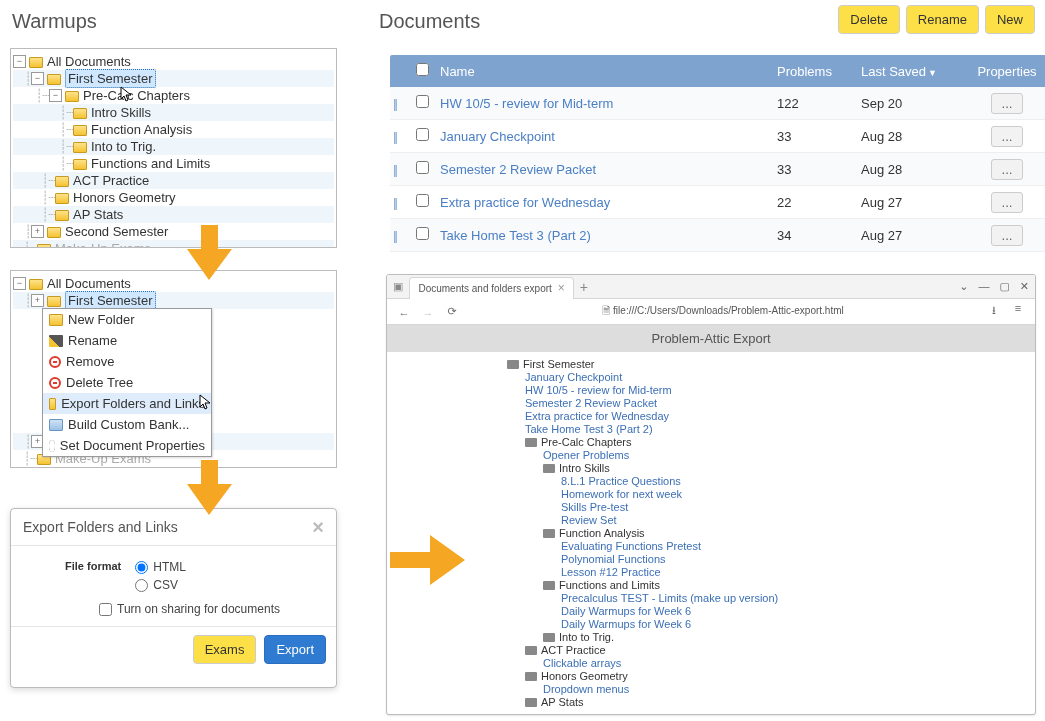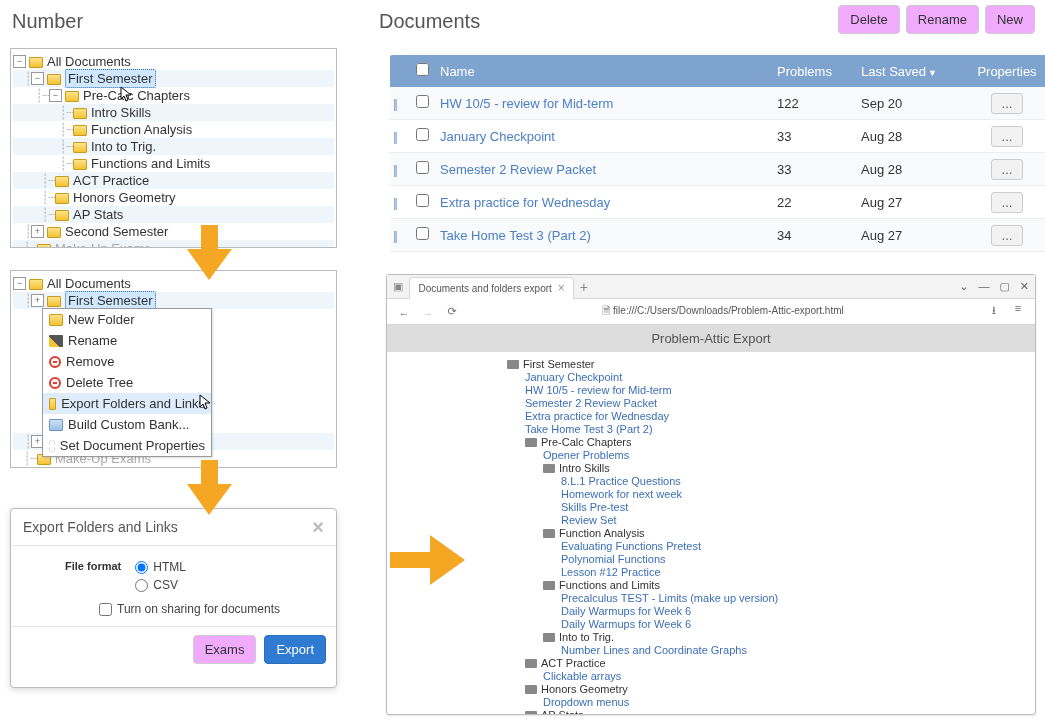--- a/index.html
+++ b/index.html
@@ -3,21 +3,21 @@
 <meta charset="utf-8">
 <style>
 * { box-sizing: border-box; margin: 0; padding: 0; }
 body { font-family: Arial, Helvetica, sans-serif; font-size: 13px; color: #333; background: #fff; width: 1045px; height: 721px; position: relative; overflow: hidden; }
 .section-title { font-size: 20px; color: #555; font-weight: 400; position: absolute; }
 .folders-title { left: 12px; top: 10px; }
 .documents-title { left: 379px; top: 10px; }
 
 
 .top-buttons { position: absolute; right: 10px; top: 5px; display: flex; gap: 6px; }
-.btn { background: #f0abfc; border: 1px solid #ccc; border-radius: 4px; padding: 6px 11px; font-size: 13px; color: #333; cursor: pointer; }
+.btn { background: #fde047; border: 1px solid #ccc; border-radius: 4px; padding: 6px 11px; font-size: 13px; color: #333; cursor: pointer; }
 
 
 .tree-panel { position: absolute; border: 1px solid #bbb; background: #fff; font-size: 13px; overflow: hidden; }
 .tree-panel-1 { left: 10px; top: 48px; width: 327px; height: 200px; }
 .tree-panel-2 { left: 10px; top: 270px; width: 327px; height: 198px; }
 
 .tree { padding: 4px 2px; line-height: 17px; }
 .tree-row { display: flex; align-items: center; height: 17px; white-space: nowrap; }
 .tree-row.stripe { background: #eef5fb; }
 .tree-row .sp { display: inline-block; }
@@ -91,21 +91,21 @@
 .ex-ind { display: inline-block; }
 .efold { width: 12px; height: 9px; background: #888; display: inline-block; margin-right: 4px; border-radius: 1px; position: relative; top: 0px; }
 
 
 .arrow { position: absolute; }
 .arrow svg { display: block; }
 </style>
 </head>
 <body>
 
-<h2 class="section-title folders-title">Number</h2>
+<h2 class="section-title folders-title">Warmups</h2>
 <h2 class="section-title documents-title">Documents</h2>
 
 <div class="top-buttons">
   <button class="btn">Delete</button>
   <button class="btn">Rename</button>
   <button class="btn">New</button>
 </div>
 
 <div class="tree-panel tree-panel-1">
   <div class="tree">
@@ -447,24 +447,20 @@
       <div class="ex-row">
         <span class="ex-ind" style="width: 154px;"></span>
         <span class="ex-link">Daily Warmups for Week 6</span>
       </div>
       <div class="ex-row">
         <span class="ex-ind" style="width: 136px;"></span>
         <span class="efold"></span>
         <span class="ex-folder">Into to Trig.</span>
       </div>
       <div class="ex-row">
-        <span class="ex-ind" style="width: 154px;"></span>
-        <span class="ex-link">Number Lines and Coordinate Graphs</span>
-      </div>
-      <div class="ex-row">
         <span class="ex-ind" style="width: 118px;"></span>
         <span class="efold"></span>
         <span class="ex-folder">ACT Practice</span>
       </div>
       <div class="ex-row">
         <span class="ex-ind" style="width: 136px;"></span>
         <span class="ex-link">Clickable arrays</span>
       </div>
       <div class="ex-row">
         <span class="ex-ind" style="width: 118px;"></span>

